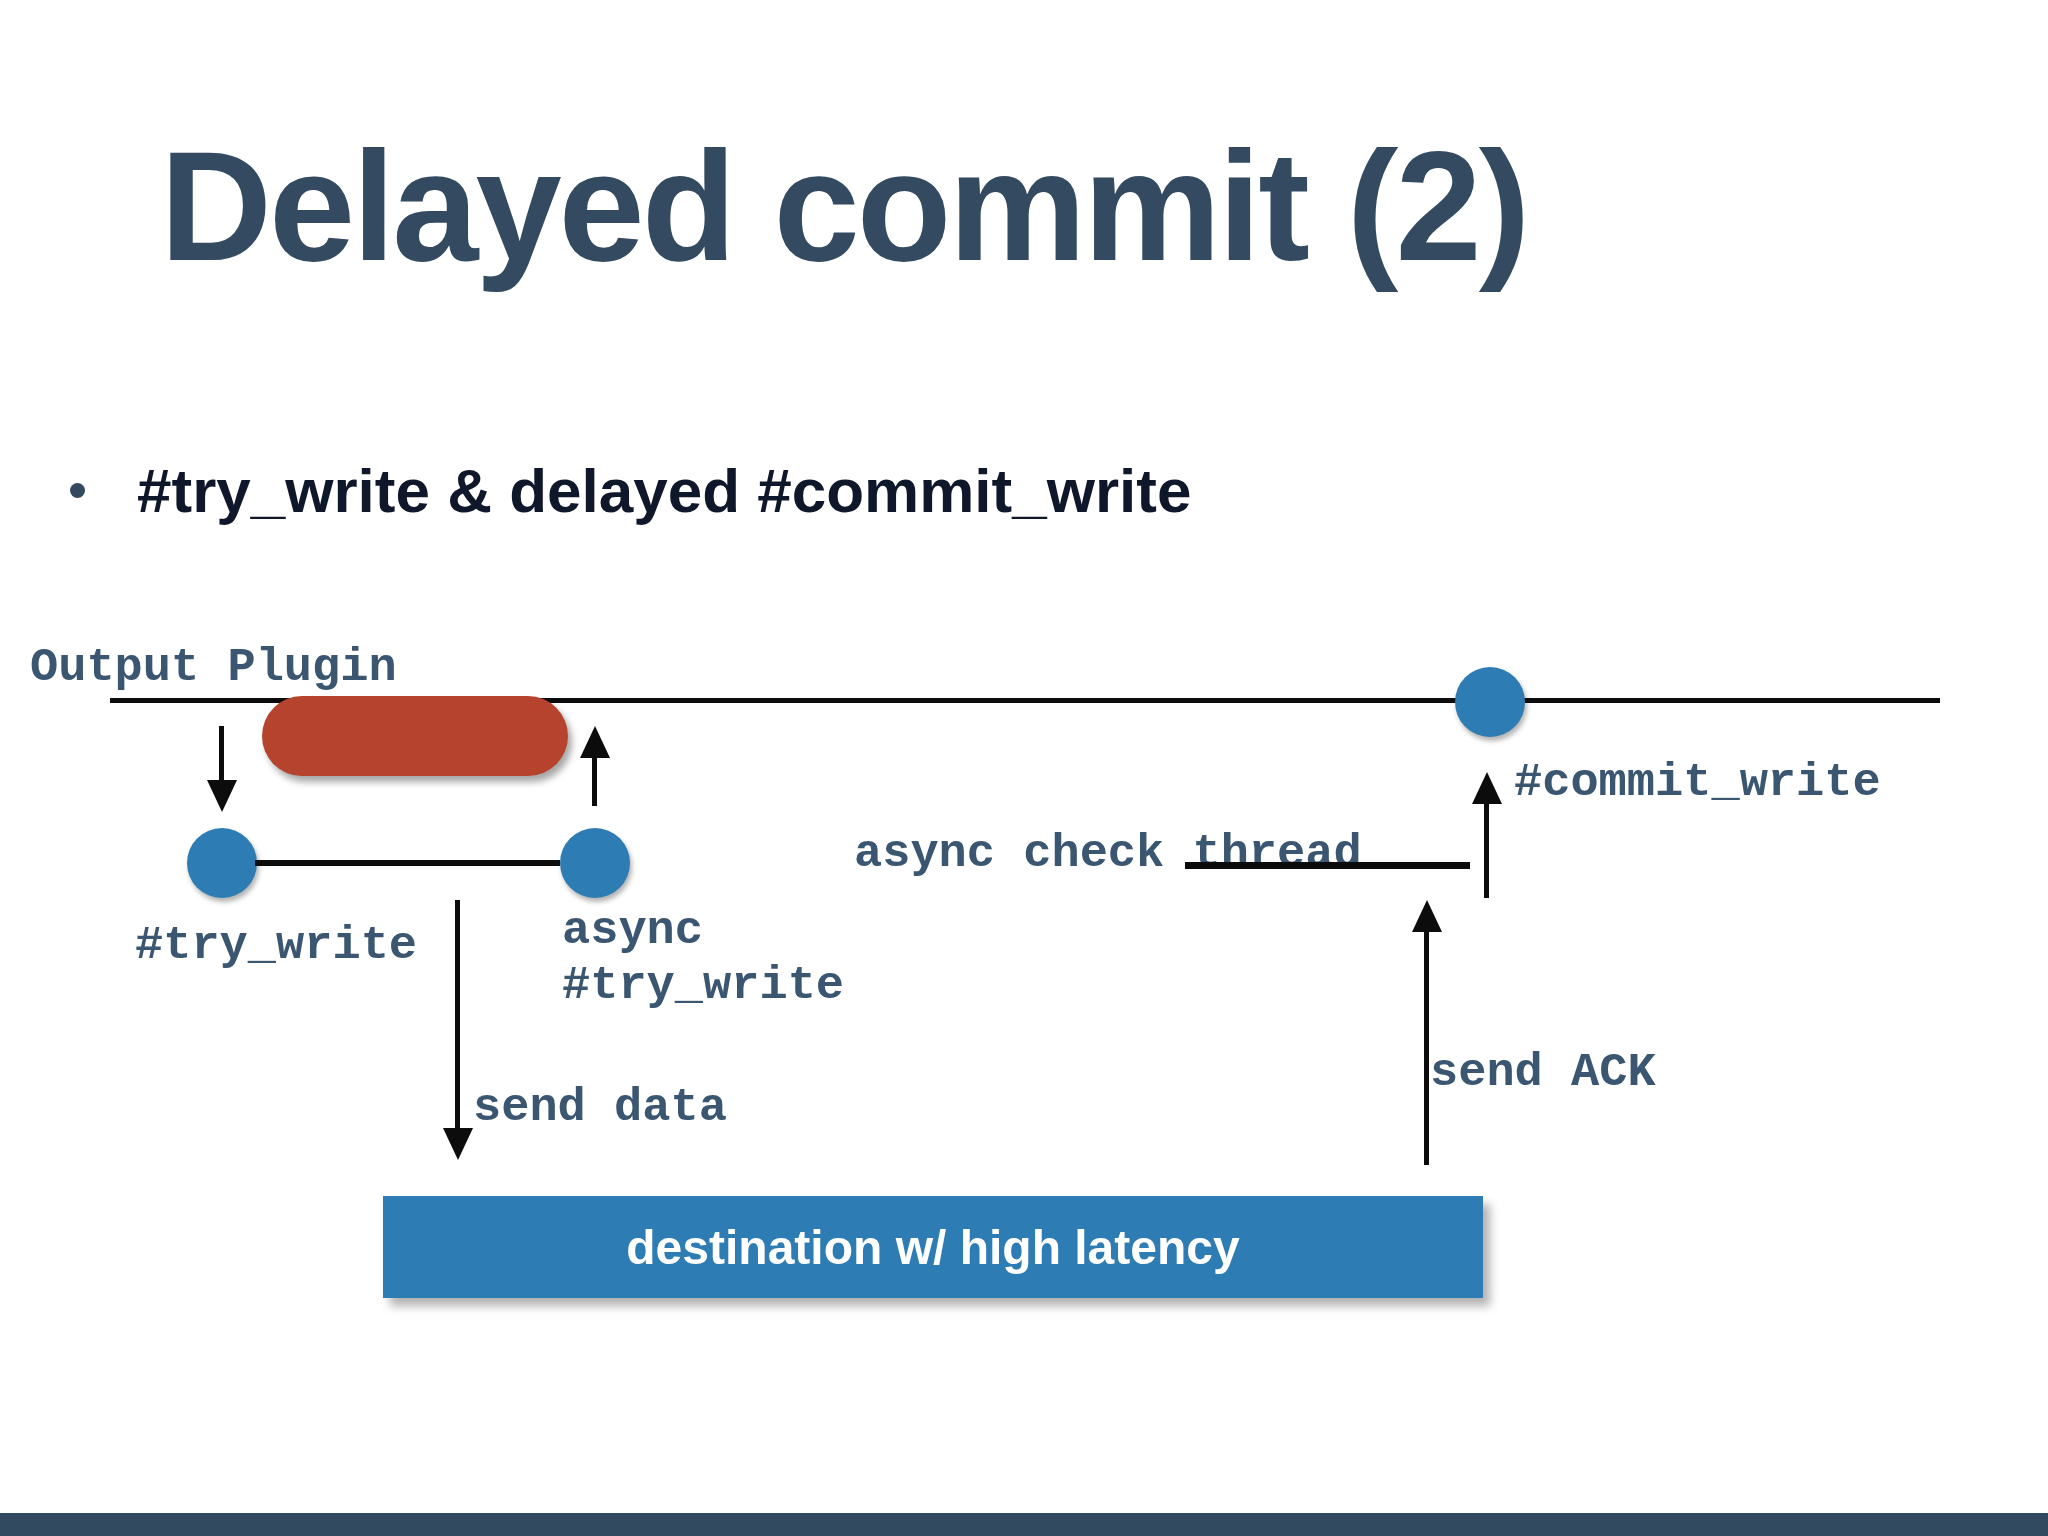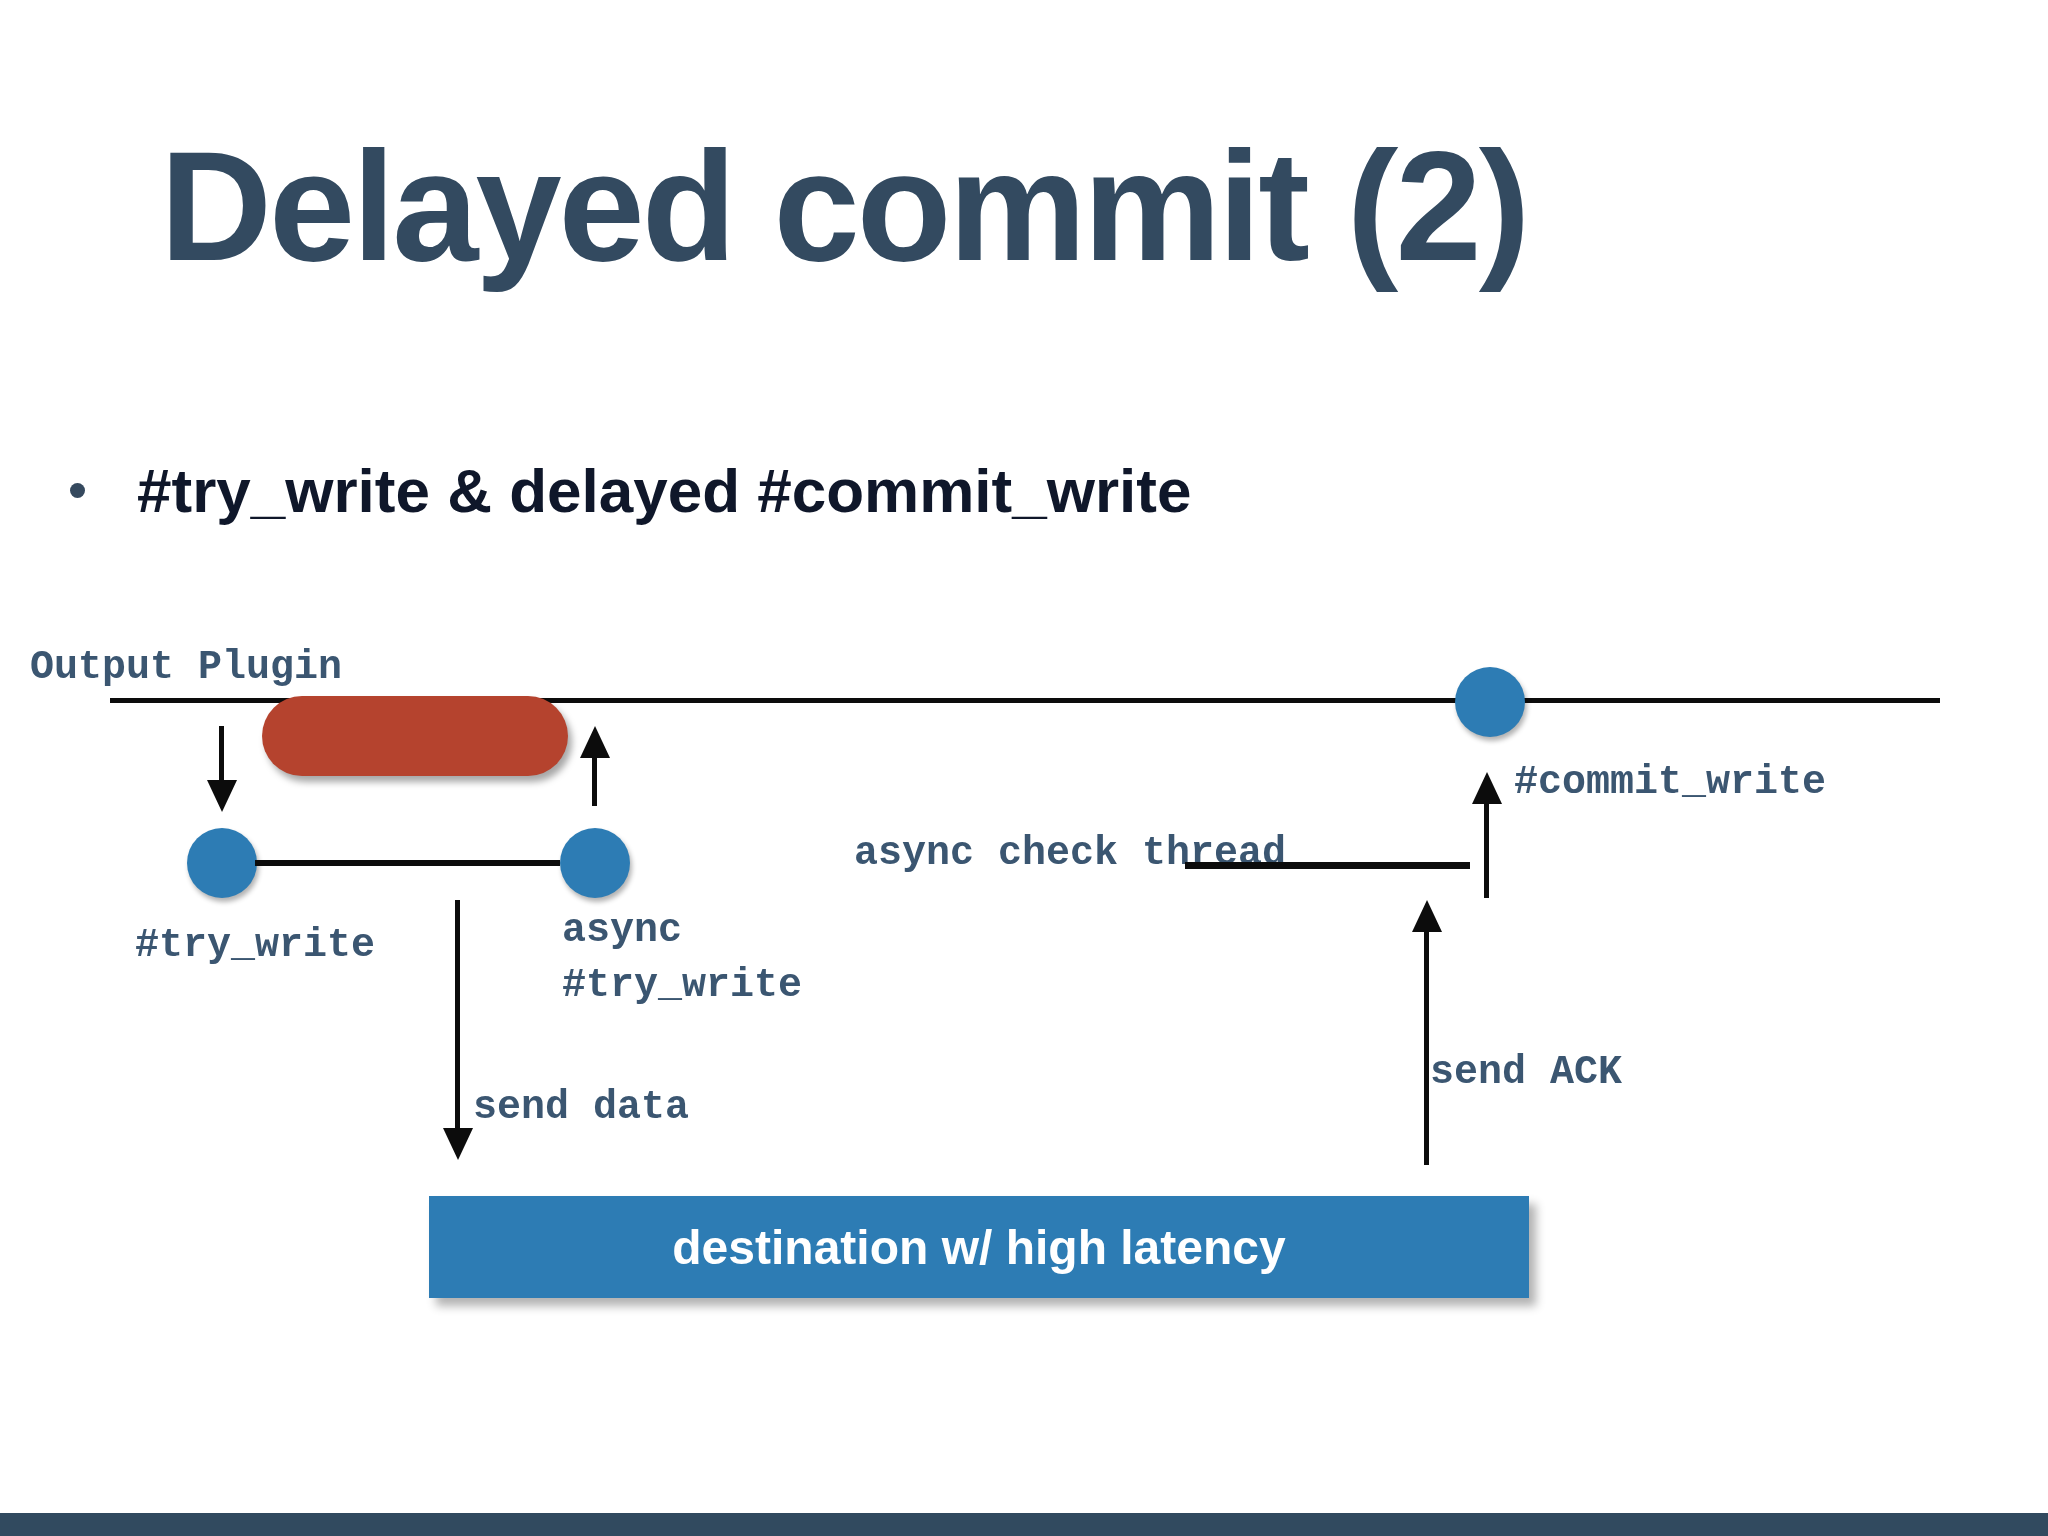--- a/index.html
+++ b/index.html
@@ -47,21 +47,21 @@
   .bullet-text {
     font-size: 62px;
     font-weight: bold;
     color: #0f172a;
     white-space: nowrap;
   }
   .mono-label {
     position: absolute;
     font-family: "Liberation Mono", monospace;
     font-weight: bold;
-    font-size: 40px;
+    font-size: 47px;
     line-height: 55px;
     color: #3b5671;
     white-space: pre-line;
   }
   .hline, .vline {
     position: absolute;
     background: #0c0c0c;
   }
   .arrowhead {
     position: absolute;
@@ -100,21 +100,20 @@
     position: absolute;
     left: 383px;
     top: 1196px;
     width: 1100px;
     height: 102px;
     background: #2d7cb4;
     box-shadow: 7px 8px 9px rgba(0,0,0,0.30);
     display: flex;
     align-items: center;
     justify-content: center;
-    margin-left: 46px;
   }
   .dest-text {
     color: #ffffff;
     font-size: 48px;
     font-weight: bold;
     font-family: "Liberation Sans", sans-serif;
     white-space: nowrap;
   }
   .footer-bar {
     position: absolute;

